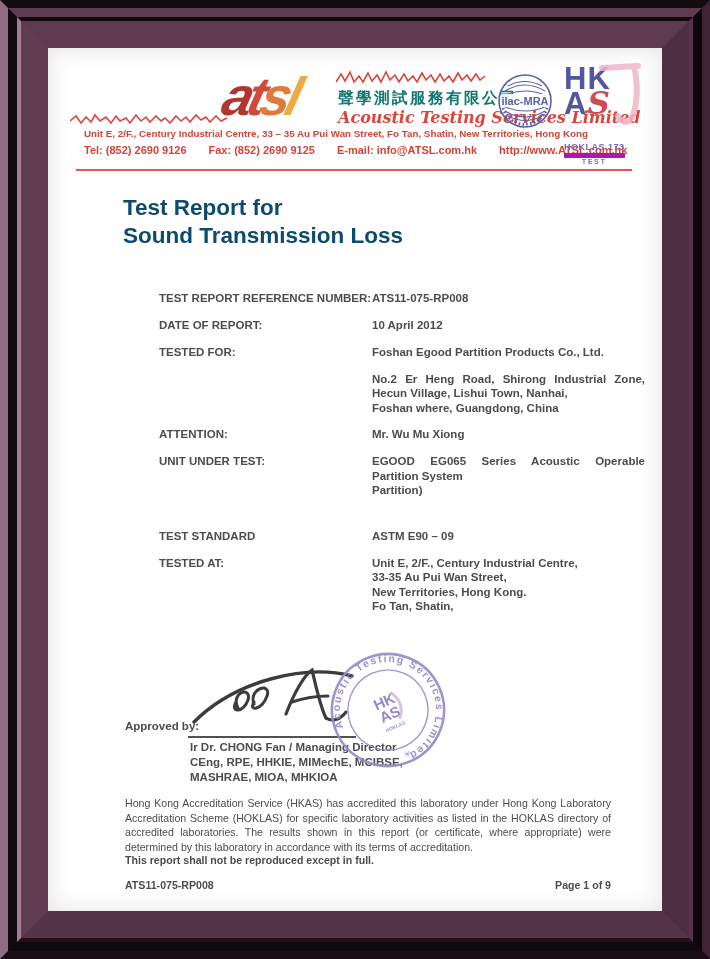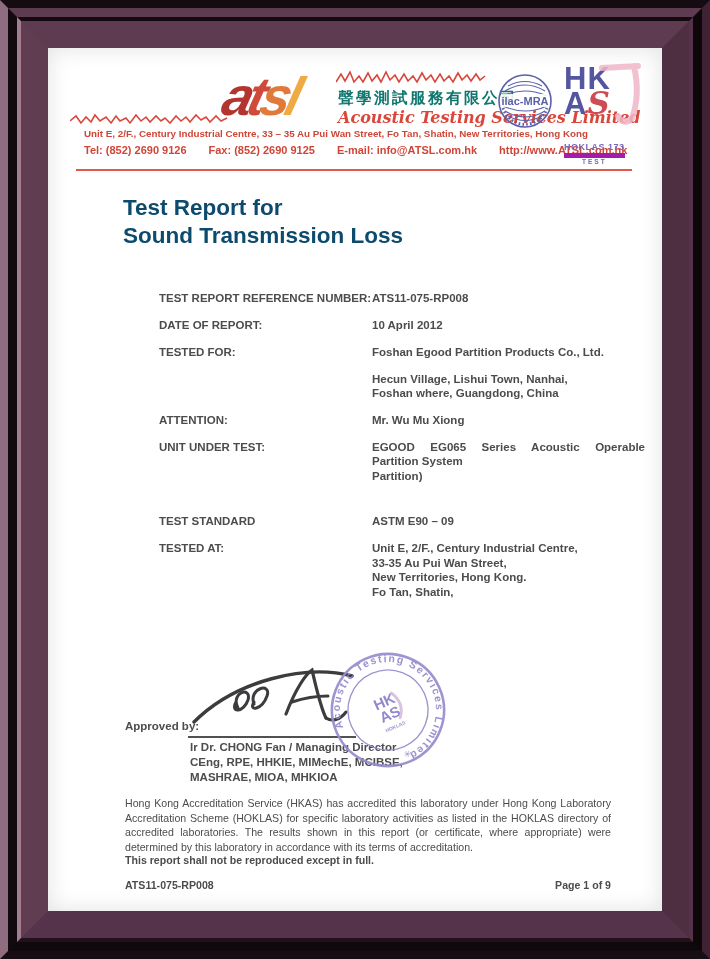--- a/index.html
+++ b/index.html
@@ -158,20 +158,21 @@
         <div class="frow">
           <div class="flabel">DATE OF REPORT:</div>
           <div class="fvalue">10 April 2012</div>
         </div>
 
         <div class="frow">
           <div class="flabel">TESTED FOR:</div>
           <div class="fvalue">
             <div>Foshan Egood Partition Products Co., Ltd.</div>
             <div class="gap12"></div>
+            <div class="stretch">No.2 Er Heng Road, Shirong Industrial Zone,</div>
             <div>Hecun Village, Lishui Town, Nanhai,</div>
             <div>Foshan where, Guangdong, China</div>
           </div>
         </div>
 
         <div class="frow">
           <div class="flabel">ATTENTION:</div>
           <div class="fvalue">Mr. Wu Mu Xiong</div>
         </div>
 

